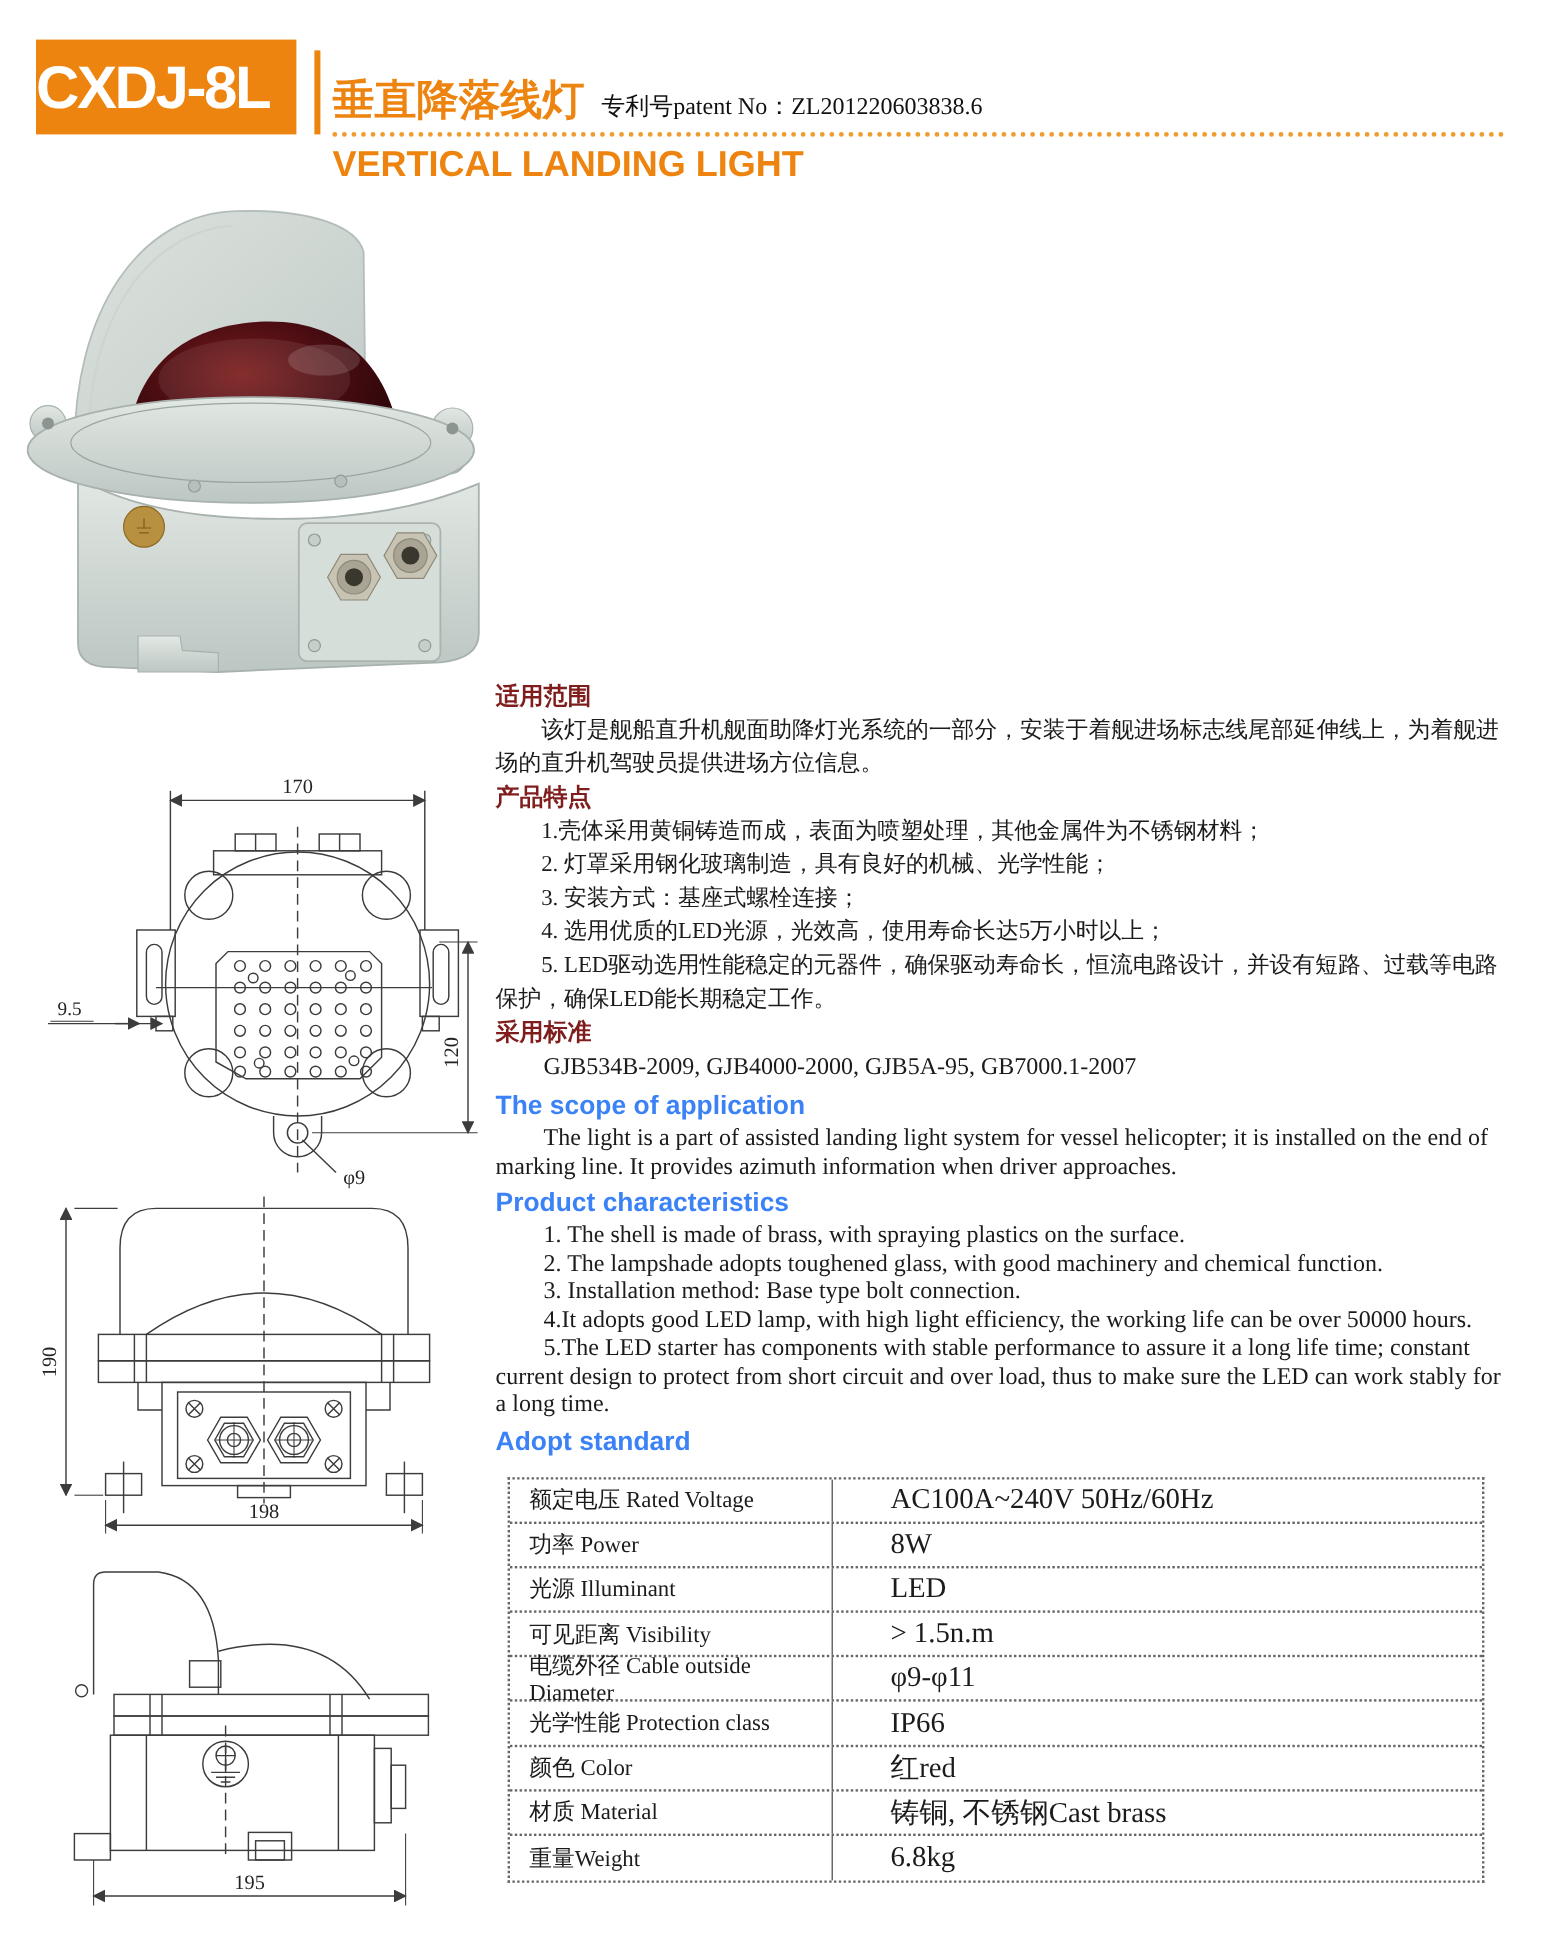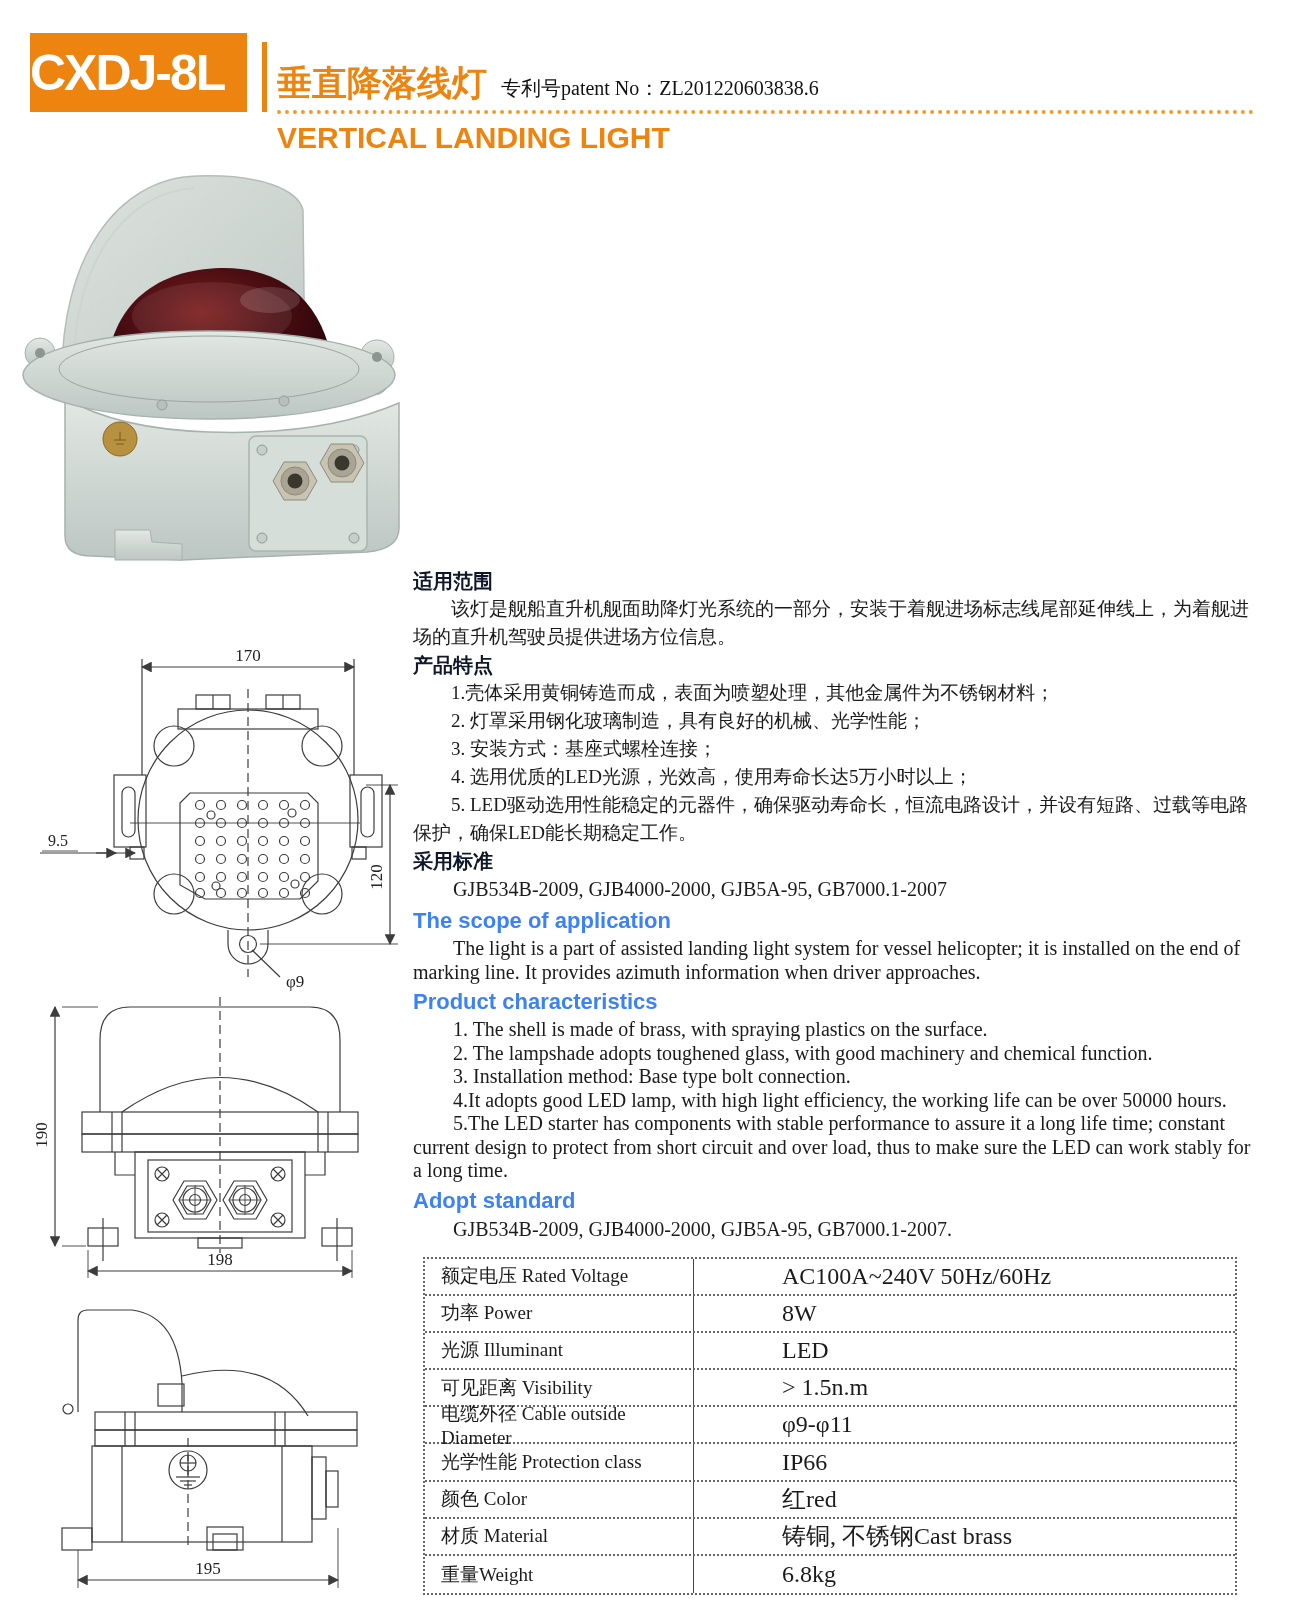--- a/index.html
+++ b/index.html
@@ -20,31 +20,31 @@
             font-size:30px;color:#EE8410;letter-spacing:0px;}
   
   .photo{position:absolute;left:22px;top:148px;}
   .dwg1{position:absolute;left:30px;top:645px;}
   .dwg2{position:absolute;left:30px;top:995px;}
   .dwg3{position:absolute;left:30px;top:1288px;}
   svg text{font-family:"Liberation Serif",serif;fill:#222;}
   
   .content{position:absolute;left:413px;top:567px;width:840px;}
   .h-cn{font-family:"Liberation Sans",sans-serif;font-weight:bold;font-size:20px;line-height:28px;
-        color:#0f172a;margin:0;}
+        color:#7f1d1d;margin:0;}
   .p-cn{font-size:19px;line-height:28px;margin:0;text-indent:2em;}
   .h-en{font-family:"Liberation Sans",sans-serif;font-weight:bold;font-size:22px;line-height:28px;
         color:#3b82f6;margin:4px 0 2px;}
   .p-en{font-size:20px;line-height:23.5px;margin:0;text-indent:2em;}
   .std{font-size:20px;line-height:28px;margin:0;text-indent:2em;}
   
   .spec-table{margin-top:16px;margin-left:10px;width:814px;border:2px dotted #666;
               box-sizing:border-box;}
   .trow{display:flex;height:37.2px;border-bottom:2px dotted #666;box-sizing:border-box;
-        align-items:center;gap:40px;}
+        align-items:center;}
   .trow:last-child{border-bottom:none;}
   .tlabel{width:269px;align-self:stretch;display:flex;align-items:center;
           border-right:1.5px solid #444;padding-left:16px;box-sizing:border-box;
           font-size:19px;}
   .tvalue{padding-left:48px;font-size:24px;}
 </style>
 </head>
 <body>
 
 <div class="page">
@@ -357,21 +357,20 @@
     <p class="p-en">The light is a part of assisted landing light system for vessel helicopter; it is installed on the end of marking line. It provides azimuth information when driver approaches.</p>
 
     <p class="h-en">Product characteristics</p>
     <p class="p-en">1. The shell is made of brass, with spraying plastics on the surface.</p>
     <p class="p-en">2. The lampshade adopts toughened glass, with good machinery and chemical function.</p>
     <p class="p-en">3. Installation method: Base type bolt connection.</p>
     <p class="p-en">4.It adopts good LED lamp, with high light efficiency, the working life can be over 50000 hours.</p>
     <p class="p-en">5.The LED starter has components with stable performance to assure it a long life time; constant current design to protect from short circuit and over load, thus to make sure the LED can work stably for a long time.</p>
 
     <p class="h-en">Adopt standard</p>
-    <p class="std" style="line-height:24px">GJB534B-2009,  GJB4000-2000,  GJB5A-95,  GB7000.1-2007.</p>
 
     <div class="spec-table">
       <div class="trow">
         <div class="tlabel">额定电压 Rated Voltage</div>
         <div class="tvalue">AC100A~240V 50Hz/60Hz</div>
       </div>
       <div class="trow">
         <div class="tlabel">功率 Power</div>
         <div class="tvalue">8W</div>
       </div>

